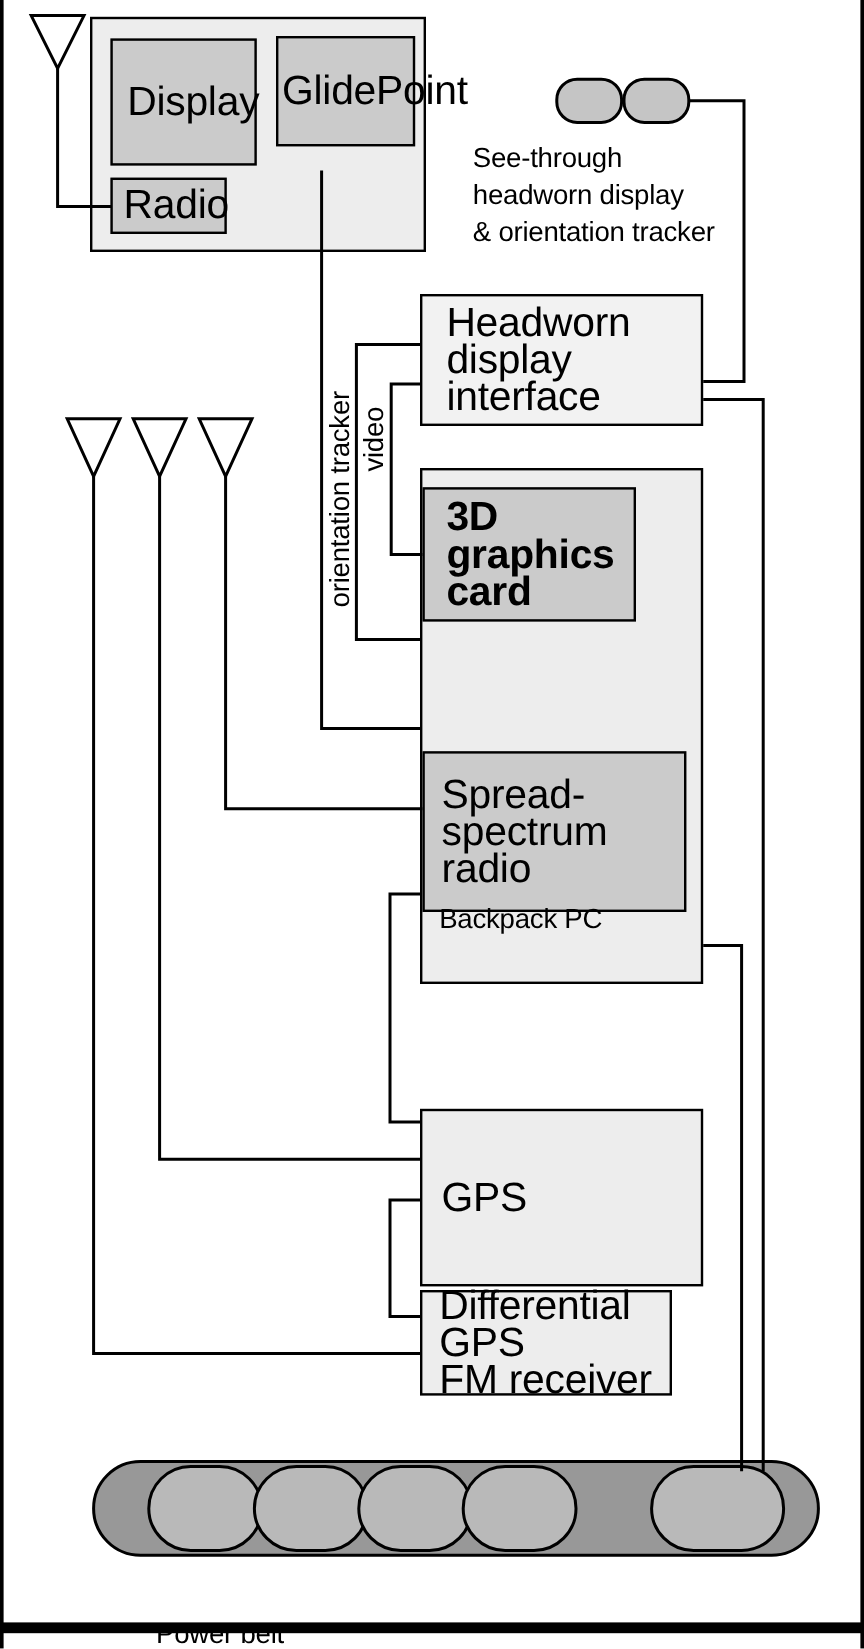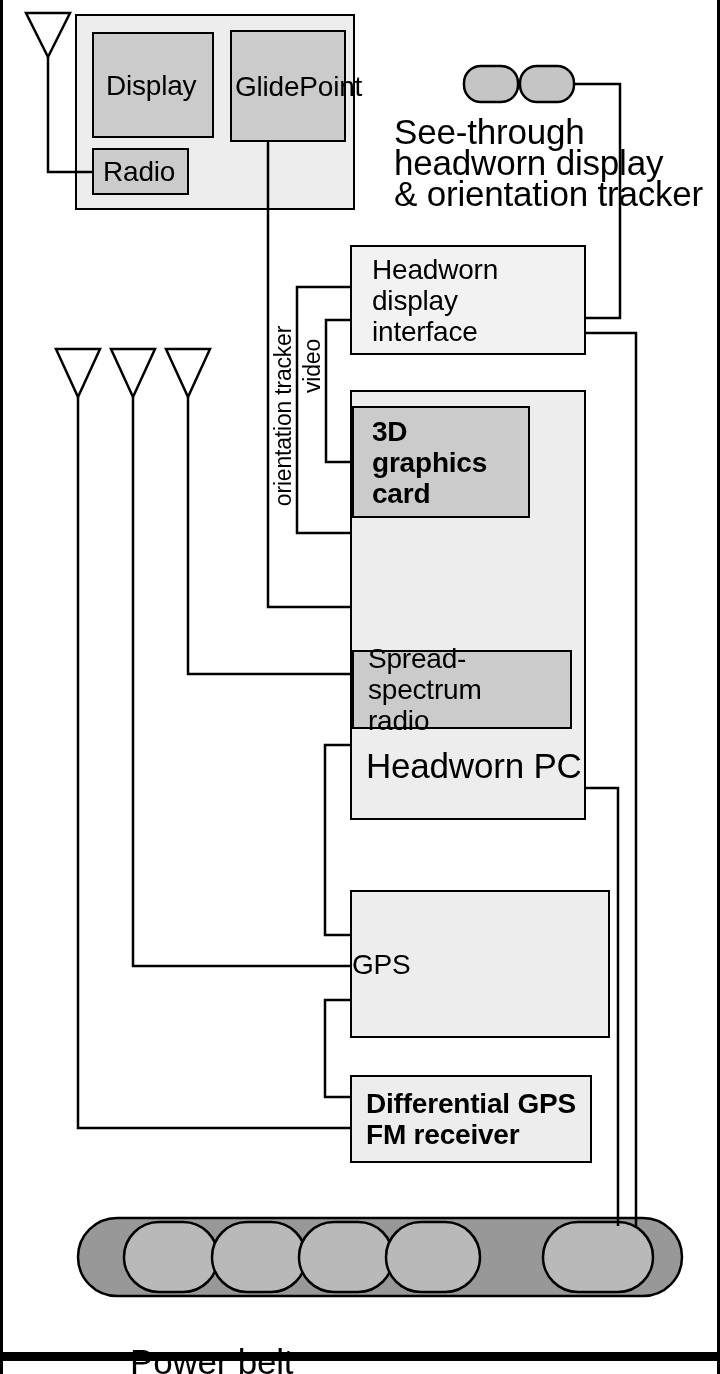--- a/index.html
+++ b/index.html
@@ -6,22 +6,22 @@
   body { font-family: "Liberation Sans", "DejaVu Sans", sans-serif; color: #000; }
 
   #stage { position: relative; width: 720px; height: 1374px; background: #fff; overflow: hidden; }
 
   .box   { position: absolute; border: 2.5px solid #000; box-sizing: border-box; z-index: 1; }
   .outer { background: var(--outer-box-fill, #ededed); }
   .lightest { background: var(--interface-box-fill, #f2f2f2); }
   .inner { background: var(--inner-box-fill, #cbcbcb); z-index: 2; }
   .cc    { display: flex; align-items: center; }
 
-  .lbl  { font-size: 28px; line-height: 31px; white-space: pre-line; letter-spacing: -0.2px; }
-  .txt  { position: absolute; font-size: 35px; line-height: 31px; white-space: pre-line;
+  .lbl  { font-size: 34px; line-height: 31px; white-space: pre-line; letter-spacing: -0.2px; }
+  .txt  { position: absolute; font-size: 23px; line-height: 31px; white-space: pre-line;
           letter-spacing: -0.2px; z-index: 3; }
   .vtxt { position: absolute; font-size: 23px; white-space: nowrap; letter-spacing: -0.2px;
           transform: translate(-50%, -50%) rotate(-90deg); z-index: 3; }
 
   .wires-svg { position: absolute; left: 0; top: 0; z-index: 5; pointer-events: none; }
   .wire { fill: none; stroke: var(--line-color, #000); stroke-width: 2.5; }
   .tri  { fill: #ffffff; stroke: var(--line-color, #000); stroke-width: 2.5; }
   .belt { fill: var(--belt-fill, #989898); stroke: #000; stroke-width: 2.5; }
   .cell { fill: var(--belt-cell-fill, #b9b9b9); stroke: #000; stroke-width: 2.5; }
   .pill { fill: var(--pill-fill, #c5c5c5); stroke: #000; stroke-width: 2.5; }
@@ -40,21 +40,21 @@
   <div class="edge left"></div>
   <div class="edge right"></div>
   <div class="bottom-rule"></div>
 
   <div class="box outer" style="left:75px; top:14px; width:280px; height:196px;"></div>
 
   <div class="box inner cc" style="left:92px; top:32px; width:122px; height:106px; padding-left:12px;">
     <span class="lbl">Display</span>
   </div>
 
-  <div class="box inner cc" style="left:230px; top:30px; width:116px; height:112px; padding-left:3px;">
+  <div class="box inner cc" style="left:230px; top:30px; width:116px; height:92px; padding-left:3px;">
     <span class="lbl">GlidePoint</span>
   </div>
 
   <div class="box inner cc" style="left:92px; top:148px; width:97px; height:47px; padding-left:9px;">
     <span class="lbl">Radio</span>
   </div>
 
 
   <div class="txt" style="left:394px; top:116px;">See-through
 headworn display
@@ -65,32 +65,32 @@
 interface</span>
   </div>
 
   <div class="box outer" style="left:350px; top:390px; width:236px; height:430px;"></div>
 
   <div class="box inner cc" style="left:352px; top:406px; width:178px; height:112px; padding-left:18px;font-weight:bold;">
     <span class="lbl">3D graphics
 card</span>
   </div>
 
-  <div class="box inner cc" style="left:352px; top:626px; width:220px; height:79px; padding-left:14px;margin-top:24px;">
+  <div class="box inner cc" style="left:352px; top:626px; width:220px; height:134px; padding-left:14px;">
     <span class="lbl">Spread-spectrum
 radio</span>
   </div>
 
-  <div class="txt" style="left:366px; top:750px;">Headworn PC</div>
+  <div class="txt" style="left:366px; top:750px;">Backpack PC</div>
 
-  <div class="box outer cc" style="left:350px; top:890px; width:260px; height:148px; ">
+  <div class="box outer cc" style="left:350px; top:924px; width:236px; height:148px; padding-left:16px;">
     <span class="lbl">GPS</span>
   </div>
 
-  <div class="box outer cc" style="left:350px; top:1075px; width:242px; height:88px; padding-left:14px;font-weight:bold;">
+  <div class="box outer cc" style="left:350px; top:1075px; width:210px; height:88px; padding-left:14px;">
     <span class="lbl">Differential GPS
 FM receiver</span>
   </div>
 
   <div class="vtxt" style="left:283px; top:416px;">orientation tracker</div>
   <div class="vtxt" style="left:312px; top:366px;">video</div>
 
   <div class="txt" style="left:130px; top:1302px;margin-top:44px;">Power belt</div>
 
   <svg class="wires-svg" width="720" height="1374" viewBox="0 0 720 1374">

